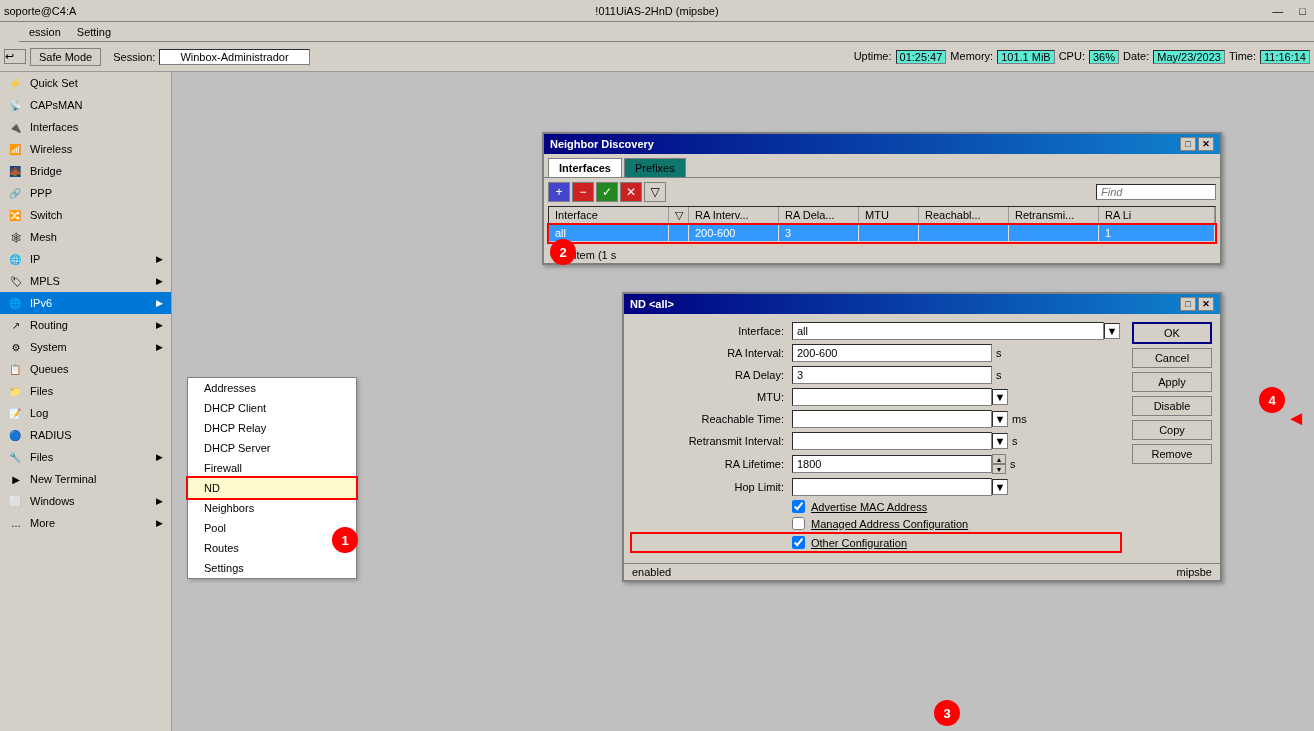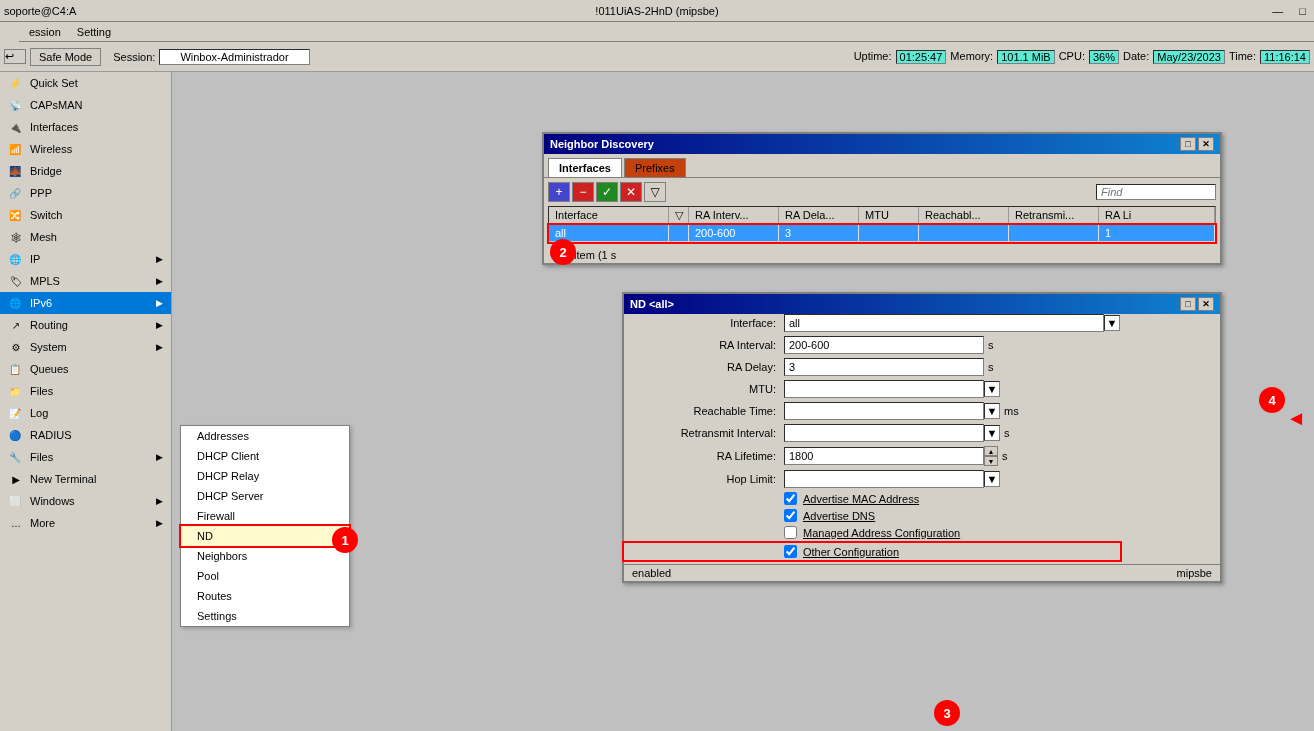--- a/index.html
+++ b/index.html
@@ -38,40 +38,40 @@
 
     
     .window { position: absolute; background: #d4d0c8; border: 2px solid #808080; box-shadow: 2px 2px 4px rgba(0,0,0,0.3); }
     .window-title { background: linear-gradient(to right, #000080, #1084d0); color: white; padding: 3px 6px; font-size: 11px; display: flex; align-items: center; justify-content: space-between; font-weight: bold; }
     .window-controls { display: flex; gap: 2px; }
     .win-ctrl { background: #d4d0c8; border: 1px solid #808080; width: 16px; height: 14px; font-size: 9px; display: flex; align-items: center; justify-content: center; cursor: pointer; color: black; }
 
     
     .nd-main-window { top: 60px; left: 370px; width: 680px; }
     .nd-tabs { display: flex; padding: 4px 4px 0; gap: 2px; background: #d4d0c8; }
-    .nd-tab { padding: 3px 10px; font-size: 11px; border: 1px solid #808080; background: #c2410c; cursor: pointer; border-bottom: none; }
+    .nd-tab { padding: 3px 10px; font-size: 11px; border: 1px solid #808080; background: #0f766e; cursor: pointer; border-bottom: none; }
     .nd-tab.active { background: white; font-weight: bold; z-index: 1; }
     .nd-toolbar { display: flex; align-items: center; padding: 4px; gap: 2px; background: #d4d0c8; }
     .nd-btn { width: 22px; height: 20px; border: 1px solid #808080; background: #d4d0c8; cursor: pointer; display: flex; align-items: center; justify-content: center; font-size: 12px; }
     .nd-btn-blue { background: #4444cc; color: white; }
     .nd-btn-red { background: #cc2222; color: white; }
     .nd-btn-green { background: #228822; color: white; }
     .nd-find { margin-left: auto; background: white; border: 1px inset #808080; padding: 1px 4px; font-size: 11px; width: 120px; color: #999; font-style: italic; }
     
     
     .nd-table { background: white; border: 1px inset #808080; margin: 0 4px 4px; }
     .nd-table-header { display: flex; background: #d4d0c8; border-bottom: 1px solid #808080; }
     .nd-th { padding: 2px 6px; font-size: 11px; border-right: 1px solid #999; flex-shrink: 0; }
     .nd-table-row { display: flex; background: #b8d4f0; border-bottom: 1px solid #ccc; }
     .nd-td { padding: 2px 6px; font-size: 11px; border-right: 1px solid #ddd; flex-shrink: 0; }
     .nd-row-selected { background: #3399ff; color: white; outline: 2px solid red; }
 
     
     .nd-dialog { top: 220px; left: 450px; width: 600px; z-index: 10; }
-    .nd-dialog-content { }
+    .nd-dialog-content { padding: 8px; }
     .form-row { display: flex; align-items: center; margin-bottom: 4px; }
     .form-label { width: 160px; text-align: right; padding-right: 8px; font-size: 11px; }
     .form-input { flex: 1; background: white; border: 1px inset #808080; padding: 2px 4px; font-size: 11px; }
     .form-input-narrow { width: 200px; background: white; border: 1px inset #808080; padding: 2px 4px; font-size: 11px; }
     .form-unit { margin-left: 4px; font-size: 11px; width: 20px; }
     .form-dropdown { background: white; border: 1px inset #808080; padding: 1px 2px; font-size: 11px; width: 16px; cursor: pointer; display: flex; align-items: center; justify-content: center; }
     .form-input-with-btn { display: flex; align-items: center; flex: 1; }
     .input-arrow-up { width: 14px; height: 10px; background: #d4d0c8; border: 1px solid #808080; font-size: 7px; cursor: pointer; display: flex; align-items: center; justify-content: center; }
     .input-arrow-down { width: 14px; height: 10px; background: #d4d0c8; border: 1px solid #808080; font-size: 7px; cursor: pointer; display: flex; align-items: center; justify-content: center; }
     .checkbox-row { display: flex; align-items: center; margin-bottom: 4px; padding-left: 160px; }
@@ -222,21 +222,21 @@
     </div>
     <div class="sidebar-item">
       <span class="icon">…</span>
       <span>More</span>
       <span class="arrow">▶</span>
     </div>
   </div>
 
   <div class="content-area">
 
-    <div class="ipv6-submenu" style="top: 305px; left: 8px; margin-top: 48px;">
+    <div class="ipv6-submenu" style="top: 305px; left: 15px;">
       <div class="submenu-item">Addresses</div>
       <div class="submenu-item">DHCP Client</div>
       <div class="submenu-item">DHCP Relay</div>
       <div class="submenu-item">DHCP Server</div>
       <div class="submenu-item">Firewall</div>
       <div class="submenu-item highlighted" style="background:#fffacd;">ND</div>
       <div class="submenu-item">Neighbors</div>
       <div class="submenu-item">Pool</div>
       <div class="submenu-item">Routes</div>
       <div class="submenu-item">Settings</div>
@@ -362,34 +362,38 @@
             <span class="form-label">Hop Limit:</span>
             <input type="text" class="form-input-narrow" value="" style="">
             <div class="form-dropdown">▼</div>
           </div>
 
           <div class="checkbox-row">
             <input type="checkbox" checked="" style="">
             <label>Advertise MAC Address</label>
           </div>
           <div class="checkbox-row">
-            <input type="checkbox" checked="" style="">
-            <label>Advertise DNS</label>
-          </div>
-          <div class="checkbox-row">
             <input type="checkbox" style="">
             <label>Managed Address Configuration</label>
           </div>
           <div class="checkbox-row other-config-row" style="outline: 2px solid red; padding: 2px 2px 2px 160px;">
             <input type="checkbox" checked="" style="">
             <label>Other Configuration</label>
           </div>
 
         </div>
 
+        <div style="position:absolute; right: 8px; top: 28px; display:flex; flex-direction:column; gap:4px;">
+          <button class="dialog-btn dialog-btn-primary">OK</button>
+          <button class="dialog-btn">Cancel</button>
+          <button class="dialog-btn">Apply</button>
+          <button class="dialog-btn">Disable</button>
+          <button class="dialog-btn">Copy</button>
+          <button class="dialog-btn">Remove</button>
+        </div>
       </div>
 
       <div style="display:flex; background:#d4d0c8; padding:2px 8px; font-size:11px; justify-content:space-between; border-top:1px solid #808080;">
         <span>enabled</span>
         <span>mipsbe</span>
       </div>
     </div>
 
     <div class="anno" style="left: 160px; top: 455px;">1</div>
     <div class="anno" style="left: 378px; top: 167px;">2</div>

